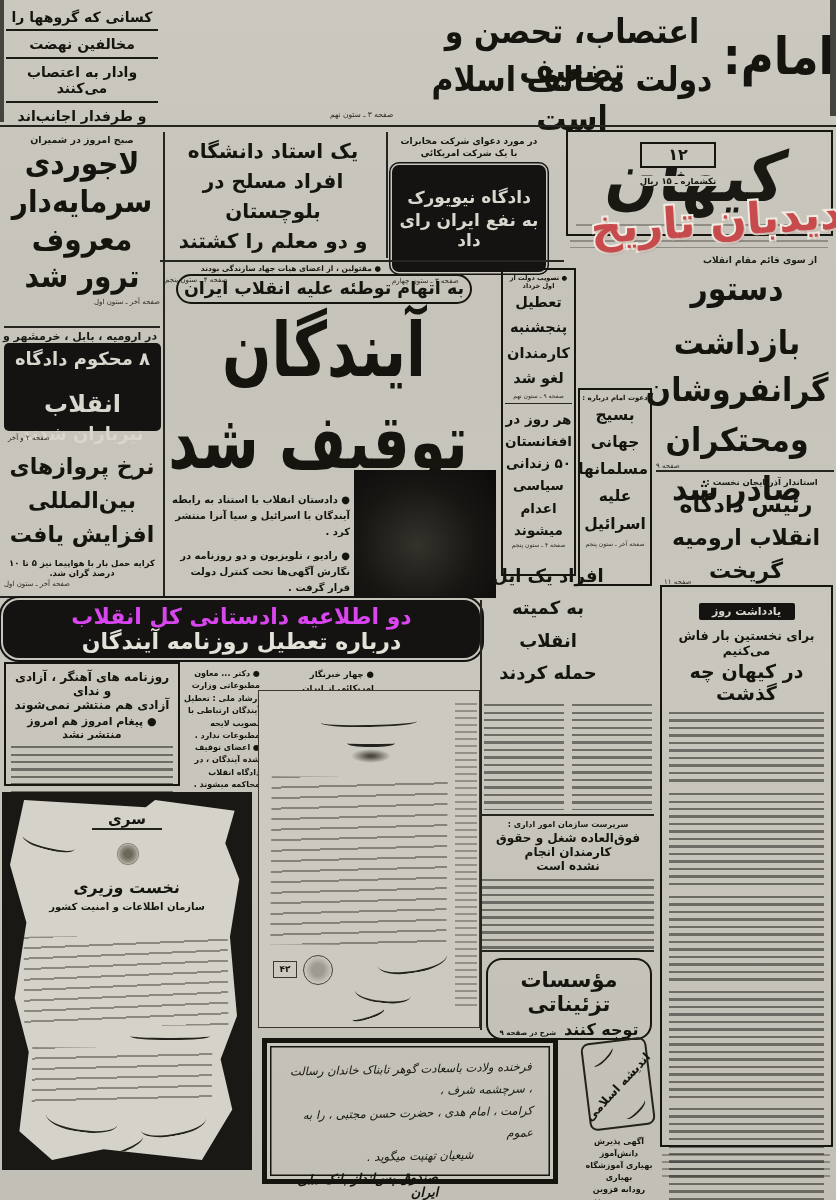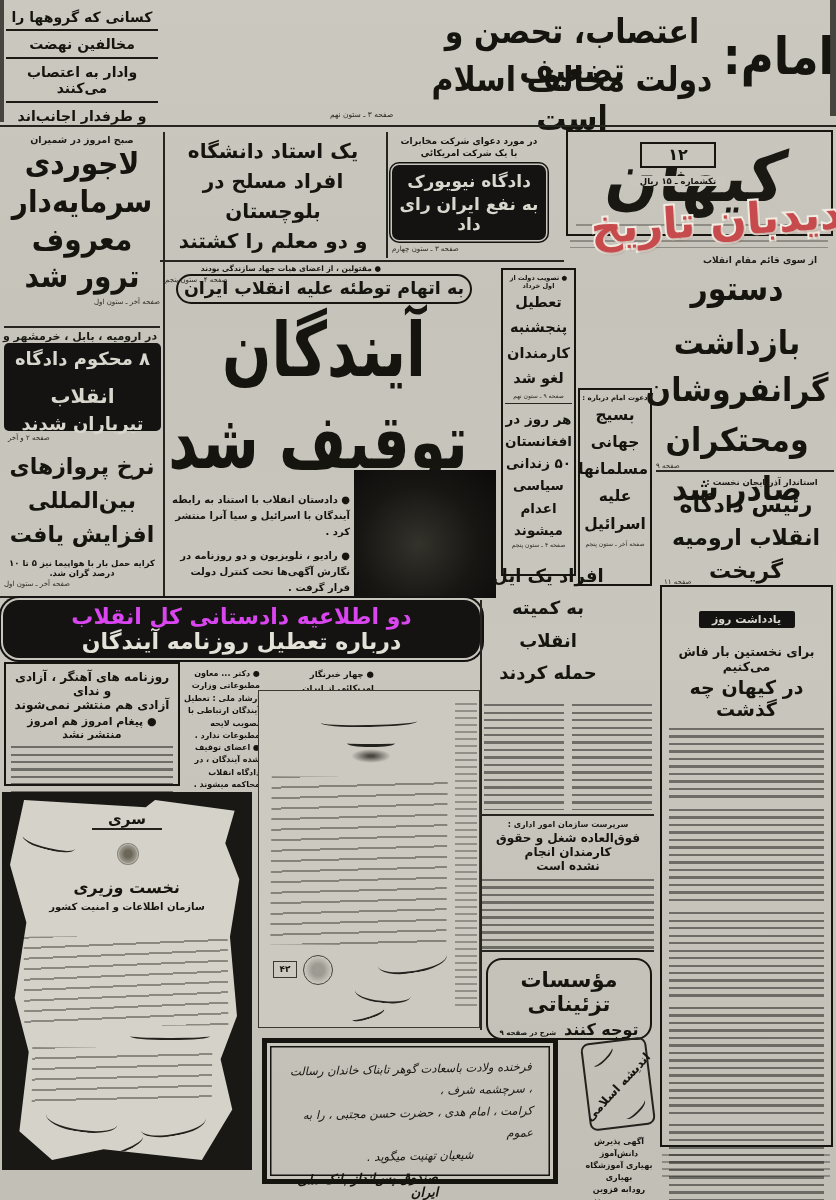--- a/index.html
+++ b/index.html
@@ -62,21 +62,21 @@
     <div class="c b" style="font-size:20px;line-height:1.5">افراد مسلح در بلوچستان</div>
     <div class="c b" style="font-size:20px;line-height:1.5">و دو معلم را کشتند</div>
     <div class="b" style="font-size:7.5px;margin-top:8px">● مقتولین ، از اعضای هیات جهاد سازندگی بودند</div>
     <div class="ft" style="font-size:7px;margin-top:3px;text-align:left">صفحه ۴ ـ ستون پنجم</div>
   </div>
   <div class="vrule" style="left:386px;top:132px;width:2px;height:126px"></div>
 
   <div class="abs" style="left:392px;top:136px;width:154px">
     <div class="c b" style="font-size:9px">در مورد دعوای شرکت مخابرات</div>
     <div class="c b" style="font-size:9px;margin-top:2px">با یک شرکت امریکائی</div>
-    <div class="blackbox c" style="margin-top:7px;border-radius:7px;padding:6px 2px;box-shadow:0 0 0 1.5px #c9c6be,0 0 0 3px #141311">
+    <div class="blackbox c" style="margin-top:7px;border-radius:7px;padding:22px 2px;box-shadow:0 0 0 1.5px #c9c6be,0 0 0 3px #141311">
       <div class="b" style="font-size:17px">دادگاه نیویورک</div>
       <div class="b" style="font-size:17px;margin-top:3px">به نفع ایران رای داد</div>
     </div>
     <div class="ft" style="font-size:7px;margin-top:5px;text-align:left">صفحه ۳ ـ ستون چهارم</div>
   </div>
   <div class="hrule" style="left:160px;top:260px;width:404px;height:2px"></div>
 
   <div class="vrule" style="left:163px;top:132px;width:2px;height:466px"></div>
   <div class="abs" style="left:4px;top:134px;width:156px">
     <div class="c b kick" style="font-size:9.5px">صبح امروز در شمیران</div>
@@ -84,21 +84,21 @@
     <div class="c b" style="font-size:28px;line-height:1.35;transform:scaleY(1.1)">سرمایه‌دار</div>
     <div class="c b" style="font-size:28px;line-height:1.35;transform:scaleY(1.1)">معروف</div>
     <div class="c b" style="font-size:28px;line-height:1.35;transform:scaleY(1.1)">ترور شد</div>
     <div class="ft" style="font-size:7px;margin-top:2px">صفحه آخر ـ ستون اول</div>
   </div>
   <div class="hrule" style="left:4px;top:326px;width:156px;height:1.5px"></div>
 
   <div class="abs c b kick" style="left:2px;top:330px;width:156px;font-size:11px">در ارومیه ، بابل ، خرمشهر و ساوه</div>
   <div class="abs blackbox c" style="left:4px;top:343px;width:157px;height:88px;border-radius:5px;padding-top:5px">
     <div class="b" style="font-size:18px">۸ محکوم دادگاه</div>
-    <div class="b" style="font-size:20px;margin-top:15px">انقلاب</div>
+    <div class="b" style="font-size:24px;margin-top:21px">انقلاب</div>
     <div class="b" style="font-size:18px;margin-top:5px">تیرباران شدند</div>
   </div>
   <div class="abs ft" style="left:8px;top:434px;font-size:7px">صفحه ۲ و آخر</div>
 
   <div class="abs" style="left:4px;top:450px;width:156px">
     <div class="c b" style="font-size:22px;line-height:1.55">نرخ پروازهای</div>
     <div class="c b" style="font-size:22px;line-height:1.55">بین‌المللی</div>
     <div class="c b" style="font-size:22px;line-height:1.55">افزایش یافت</div>
     <div class="b c" style="font-size:8.5px;margin-top:6px">کرایه حمل بار با هواپیما نیز ۵ تا ۱۰ درصد گران شد.</div>
     <div class="ft" style="font-size:7px;margin-top:2px;text-align:left">صفحه آخر ـ ستون اول</div>
@@ -166,21 +166,21 @@
   <div class="abs" style="left:484px;top:560px;width:128px">
     <div class="c b" style="font-size:18px;line-height:1.8">افراد یک ایل</div>
     <div class="c b" style="font-size:18px;line-height:1.8">به کمیته انقلاب</div>
     <div class="c b" style="font-size:18px;line-height:1.8">حمله کردند</div>
   </div>
   <div class="abs fuzz" style="left:572px;top:704px;width:80px;height:106px"></div>
   <div class="abs fuzz" style="left:484px;top:704px;width:80px;height:106px"></div>
   <div class="vrule" style="left:480px;top:600px;width:1.5px;height:430px"></div>
 
   <div class="abs box" style="left:660px;top:585px;width:173px;height:562px;padding:8px 7px">
-    <div class="blackbox c b" style="width:96px;margin:16px auto;font-size:11px;padding:2px 0;border-radius:2px">یادداشت روز</div>
+    <div class="blackbox c b" style="width:96px;margin:8px auto;font-size:11px;padding:2px 0;border-radius:2px">یادداشت روز</div>
     <div class="c b" style="font-size:12.5px;margin-top:6px">برای نخستین بار فاش می‌کنیم</div>
     <div class="c b" style="font-size:19px;margin-top:2px">در کیهان چه گذشت</div>
     <div class="fuzz" style="height:74px;margin-top:8px"></div>
     <div class="fuzz" style="height:96px;margin-top:7px"></div>
     <div class="fuzz" style="height:88px;margin-top:7px"></div>
     <div class="fuzz" style="height:110px;margin-top:7px"></div>
     <div class="fuzz" style="height:96px;margin-top:7px"></div>
 
   </div>
   <div class="abs fuzz-l" style="left:662px;top:1154px;width:168px;height:26px"></div>

